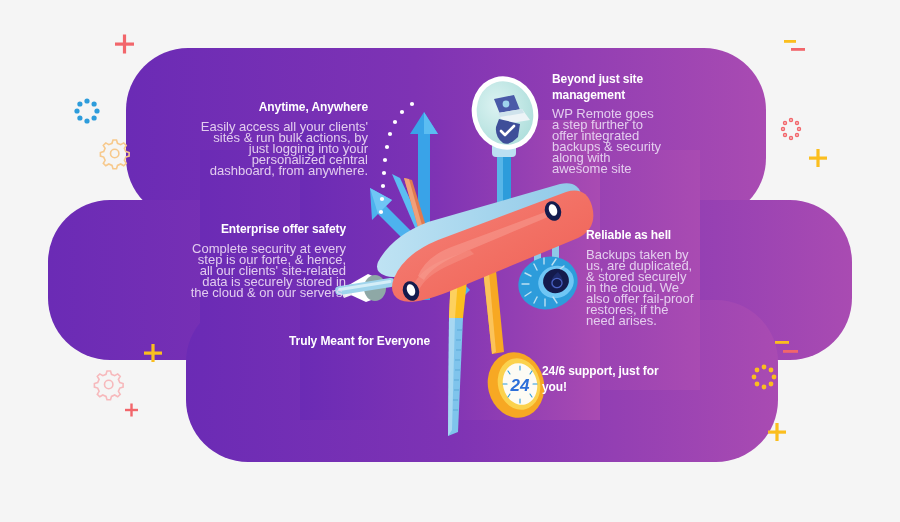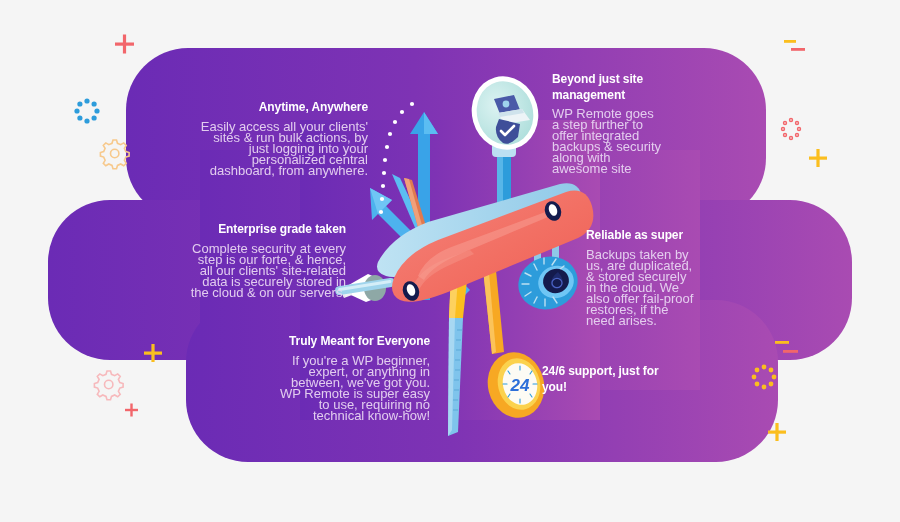--- a/index.html
+++ b/index.html
@@ -350,31 +350,30 @@
     <p class="ftitle">Anytime, Anywhere</p>
     <p class="fbody">Easily access all your clients' sites &amp; run bulk actions, by just logging into your personalized central dashboard, from anywhere.</p>
   </div>
 
   <div class="feature align-left" id="f-beyond">
     <p class="ftitle">Beyond just site management</p>
     <p class="fbody">WP Remote goes a step further to offer integrated backups &amp; security along with awesome site</p>
   </div>
 
   <div class="feature align-right" id="f-enterprise">
-    <p class="ftitle">Enterprise grade taken</p>
+    <p class="ftitle">Enterprise offer safety</p>
     <p class="fbody">Complete security at every step is our forte, &amp; hence, all our clients' site-related data is securely stored in the cloud &amp; on our servers.</p>
   </div>
 
   <div class="feature align-left" id="f-reliable">
-    <p class="ftitle">Reliable as super</p>
+    <p class="ftitle">Reliable as hell</p>
     <p class="fbody">Backups taken by us, are duplicated, &amp; stored securely in the cloud. We also offer fail-proof restores, if the need arises.</p>
   </div>
 
   <div class="feature align-right" id="f-truly">
     <p class="ftitle">Truly Meant for Everyone</p>
-    <p class="fbody">If you're a WP beginner, expert, or anything in between, we've got you. WP Remote is super easy to use, requiring no technical know-how!</p>
   </div>
 
   <div class="feature align-left" id="f-support">
     <p class="ftitle">24/6 support, just for you!</p>
   </div>
 
 </div>
 
 </body></html>

